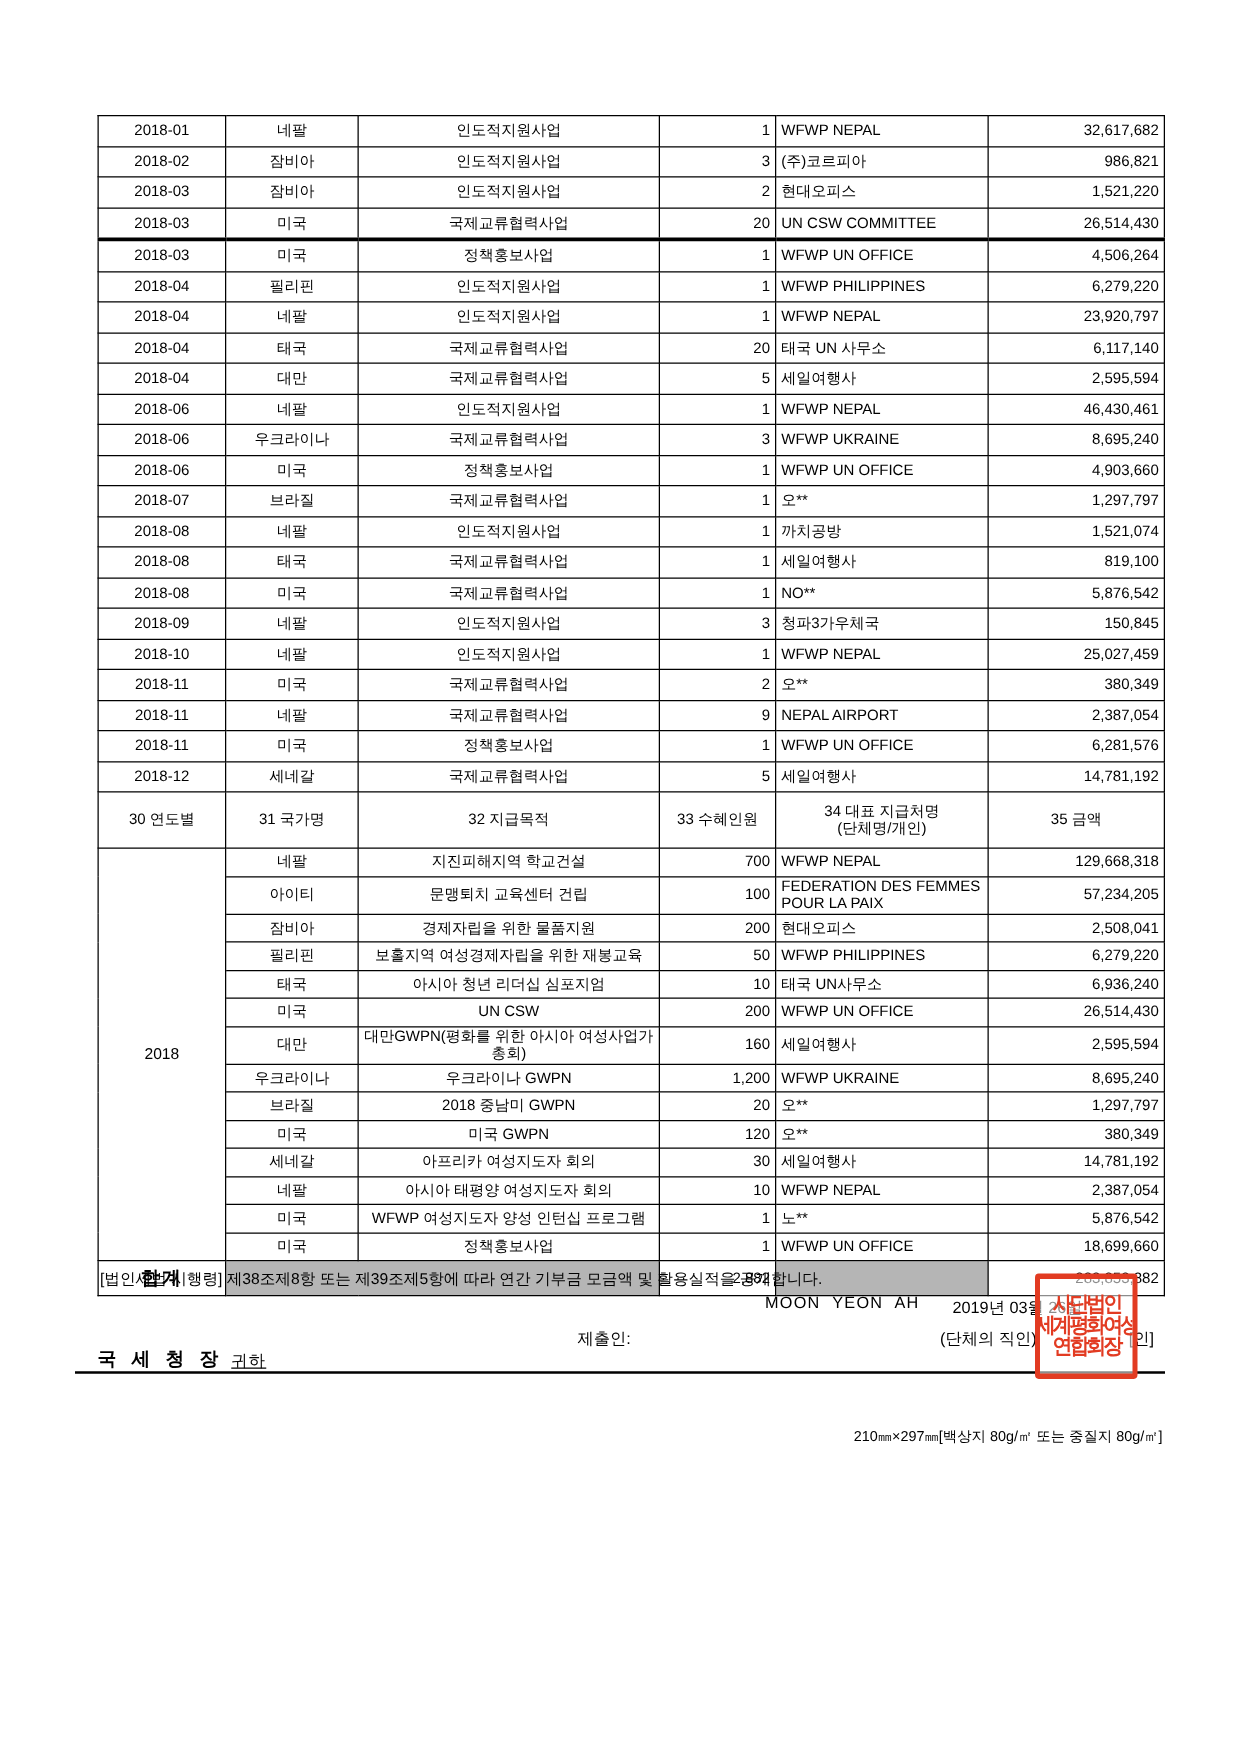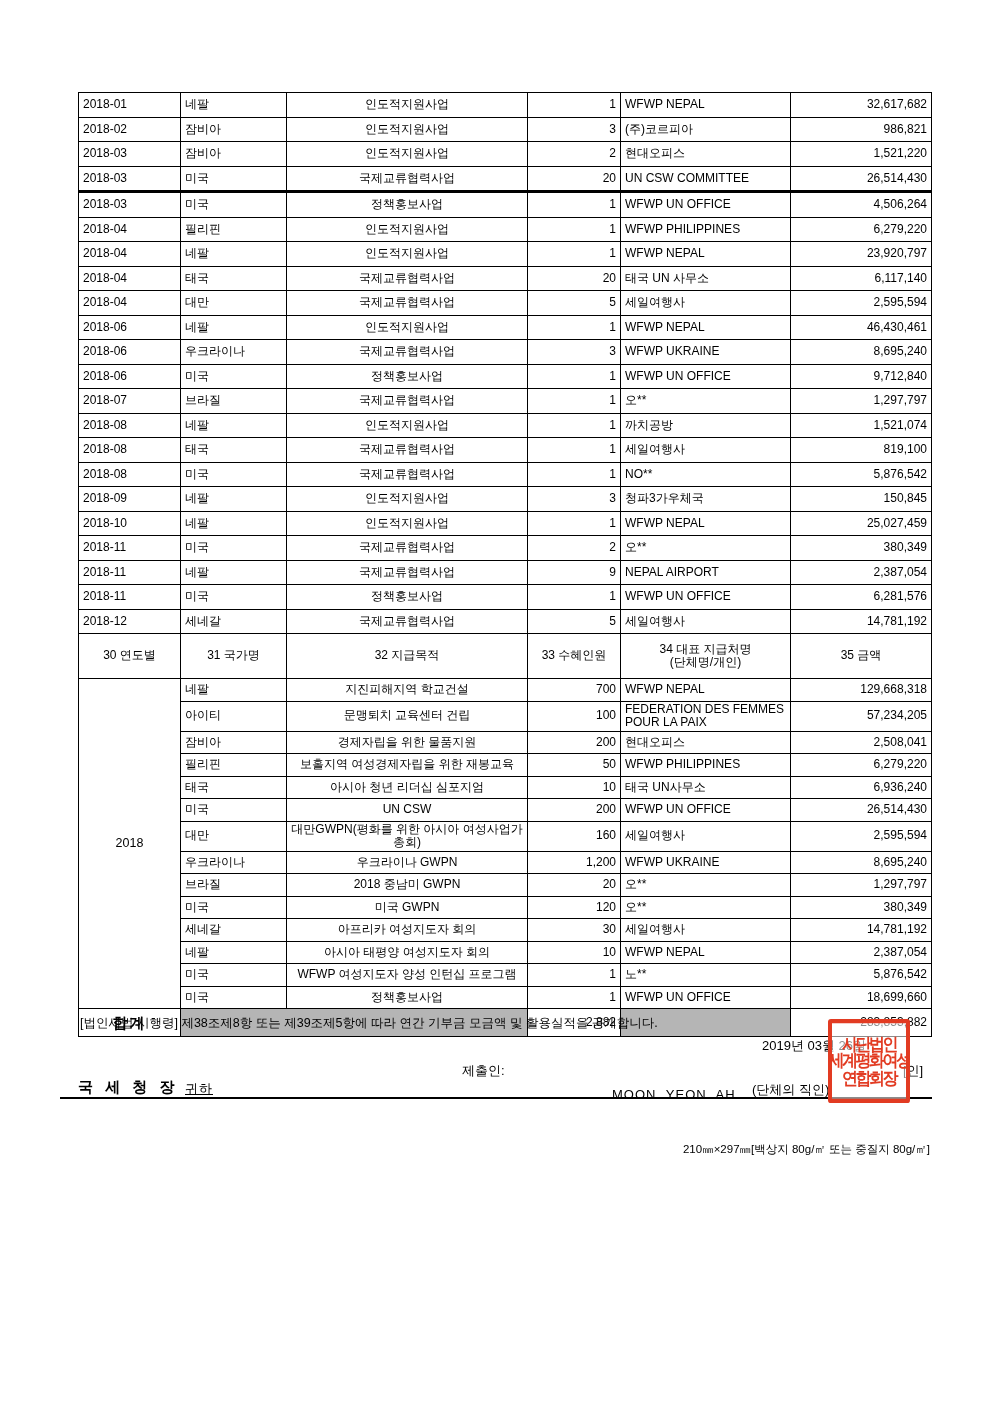--- a/index.html
+++ b/index.html
@@ -13,34 +13,34 @@
     border-collapse:collapse; table-layout:fixed; font-size:12px;
   }
   table.main td {
     border:1px solid #000; padding:1px 4px; overflow:hidden;
     line-height:13.5px; vertical-align:middle; word-break:break-word;
   }
   tr.r1 td { height:21.5px; }
   tr.r2 td { height:19.5px; }
   tr.hdr td { height:42px; text-align:center; }
   tr.thick td { border-bottom:3px solid #000; }
-  .c-date, .c-country { }
+  .c-date, .c-country { text-align:center; }
   .c-purpose { text-align:center; }
   .c-count, .c-amount { text-align:right; padding-right:7px; }
   .c-recipient { text-align:left; }
   .year-cell { text-align:center; vertical-align:middle; font-size:12.5px; }
   .grey { background:#b5b5b5; }
   tr.rt td { height:25px; }
   .total-label { text-align:center; font-size:15px; letter-spacing:2px;font-weight:bold; }
   .ftr { position:absolute; white-space:nowrap; }
   .disclosure { left:80px; top:1015px; font-size:12.5px; }
   .date-line { left:762px; top:1037px; font-size:13px; z-index:1; }
   .submitter-label { left:462px; top:1062px; font-size:13px; }
-  .submitter-name { left:612px; top:1087px; font-size:13px; letter-spacing:1px; word-spacing:5px; }
-  .seal-note { left:752px; top:1062px; font-size:13px; z-index:1;margin-top:19px; }
+  .submitter-name { left:612px; top:1034px; font-size:13px; letter-spacing:1px; word-spacing:5px; }
+  .seal-note { left:752px; top:1062px; font-size:13px; z-index:1; }
   .seal-suffix { left:903px; top:1062px; font-size:13px; z-index:2; }
   .addressee { left:78px; top:1078px; font-size:15px; font-weight:bold; letter-spacing:4px; }
   .addressee-suffix { left:185px; top:1080px; font-size:13px; font-weight:normal; letter-spacing:1px;text-decoration:underline; }
   .bottom-rule { position:absolute; left:60px; right:60px; top:1097px; border-top:2.5px solid #000; height:0; }
   .paper-spec { right:62px; top:1102px; font-size:11.5px;margin-top:40px; }
   .stamp {
     position:absolute; left:828px; top:1022px; width:74px; height:70px;
     border:4px solid #e23b22; border-radius:3px; z-index:5;
     background:rgba(255,255,255,0.55);
     display:flex; flex-direction:column; justify-content:center; align-items:center;
@@ -151,21 +151,21 @@
           <td class="c-count">3</td>
           <td class="c-recipient">WFWP UKRAINE</td>
           <td class="c-amount">8,695,240</td>
         </tr>
         <tr class="r1">
           <td class="c-date">2018-06</td>
           <td class="c-country">미국</td>
           <td class="c-purpose">정책홍보사업</td>
           <td class="c-count">1</td>
           <td class="c-recipient">WFWP UN OFFICE</td>
-          <td class="c-amount">9,712,840</td>
+          <td class="c-amount">4,903,660</td>
         </tr>
         <tr class="r1">
           <td class="c-date">2018-07</td>
           <td class="c-country">브라질</td>
           <td class="c-purpose">국제교류협력사업</td>
           <td class="c-count">1</td>
           <td class="c-recipient">오**</td>
           <td class="c-amount">1,297,797</td>
         </tr>
         <tr class="r1">

